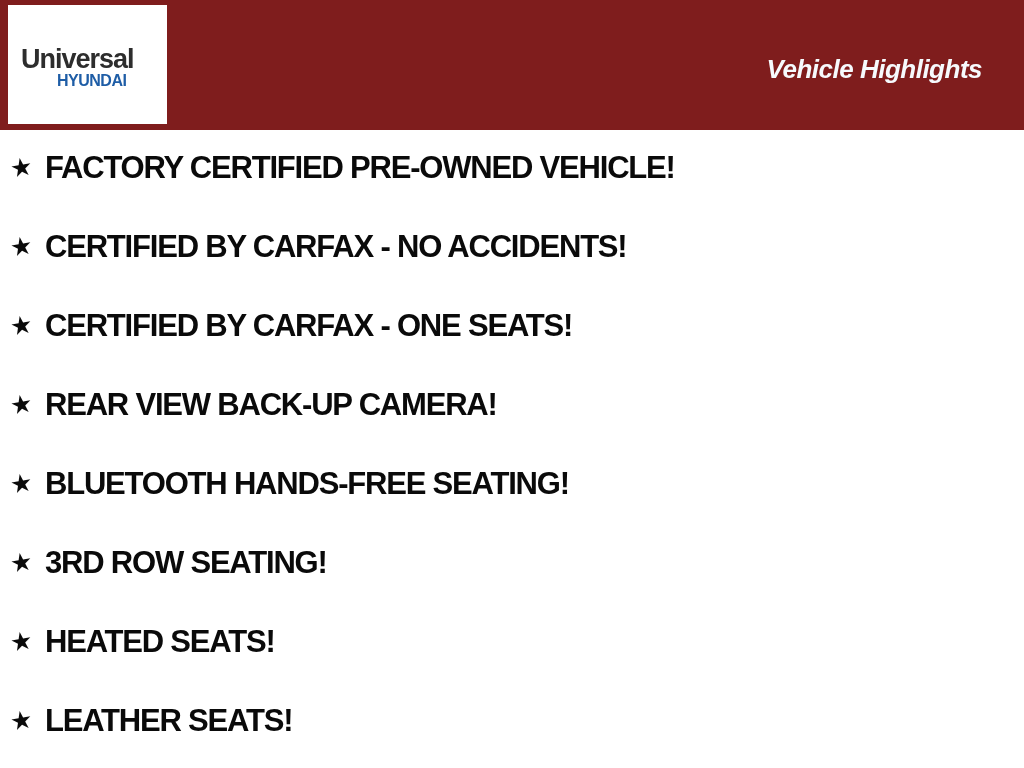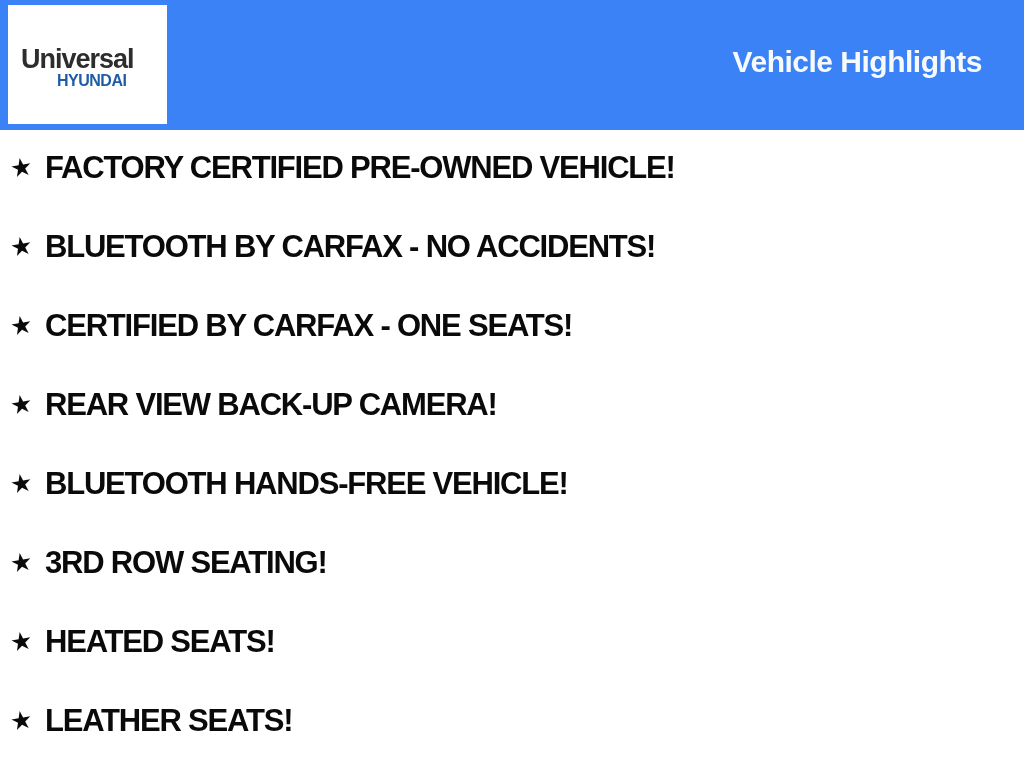--- a/index.html
+++ b/index.html
@@ -5,21 +5,21 @@
   * { margin: 0; padding: 0; box-sizing: border-box; }
   html, body {
     width: 1024px; height: 768px;
     background: #ffffff;
     font-family: "Liberation Sans", sans-serif;
     overflow: hidden;
   }
   .banner {
     position: relative;
     width: 1024px; height: 130px;
-    background: #3b82f6;
+    background: #7f1d1d;
   }
   .logo-box {
     position: absolute;
     left: 8px; top: 5px;
     width: 159px; height: 119px;
     background: #ffffff;
     display: flex;
     flex-direction: column;
     justify-content: center;
     padding-left: 13px;
@@ -35,27 +35,28 @@
   .logo-line2 {
     font-weight: bold;
     font-size: 16px;
     line-height: 1.02;
     letter-spacing: -0.5px;
     color: #1e5da6;
     margin-left: 36px;
   }
   .banner-title {
     position: absolute;
-    right: 42px; top: 47px;
+    right: 42px; top: 56px;
     font-weight: bold;
-    font-size: 30px;
+    font-size: 26px;
     line-height: 1;
     letter-spacing: -0.5px;
     color: #f6fafd;
     white-space: nowrap;
+    font-style: italic;
   }
   .highlights {
     list-style: none;
     margin-top: -2px;
   }
   .hl-item {
     height: 79px;
     display: flex;
     align-items: center;
     padding-left: 10px;
@@ -90,33 +91,33 @@
   <h1 class="banner-title">Vehicle Highlights</h1>
 </header>
 
 <ul class="highlights">
   <li class="hl-item">
     <span class="star">★</span>
     <span class="hl-text">FACTORY CERTIFIED PRE-OWNED VEHICLE!</span>
   </li>
   <li class="hl-item">
     <span class="star">★</span>
-    <span class="hl-text">BLUETOOTH BY CARFAX - NO ACCIDENTS!</span>
+    <span class="hl-text">CERTIFIED BY CARFAX - NO ACCIDENTS!</span>
   </li>
   <li class="hl-item">
     <span class="star">★</span>
     <span class="hl-text">CERTIFIED BY CARFAX - ONE SEATS!</span>
   </li>
   <li class="hl-item">
     <span class="star">★</span>
     <span class="hl-text">REAR VIEW BACK-UP CAMERA!</span>
   </li>
   <li class="hl-item">
     <span class="star">★</span>
-    <span class="hl-text">BLUETOOTH HANDS-FREE VEHICLE!</span>
+    <span class="hl-text">BLUETOOTH HANDS-FREE SEATING!</span>
   </li>
   <li class="hl-item">
     <span class="star">★</span>
     <span class="hl-text">3RD ROW SEATING!</span>
   </li>
   <li class="hl-item">
     <span class="star">★</span>
     <span class="hl-text">HEATED SEATS!</span>
   </li>
   <li class="hl-item">

